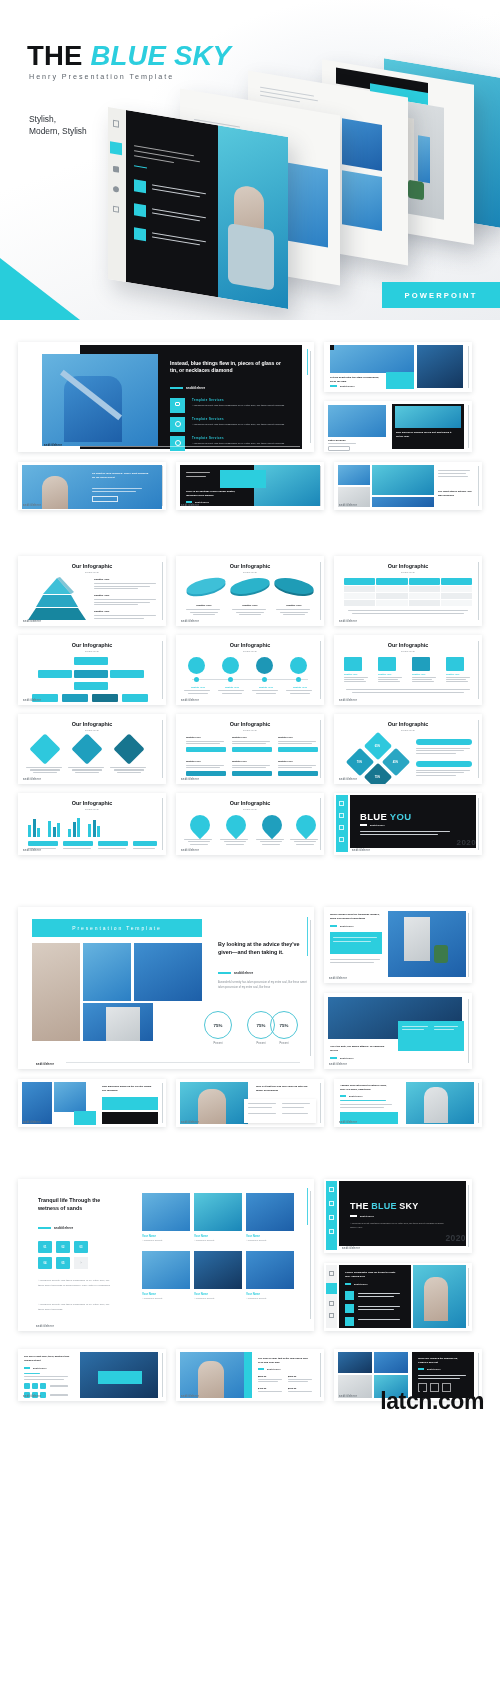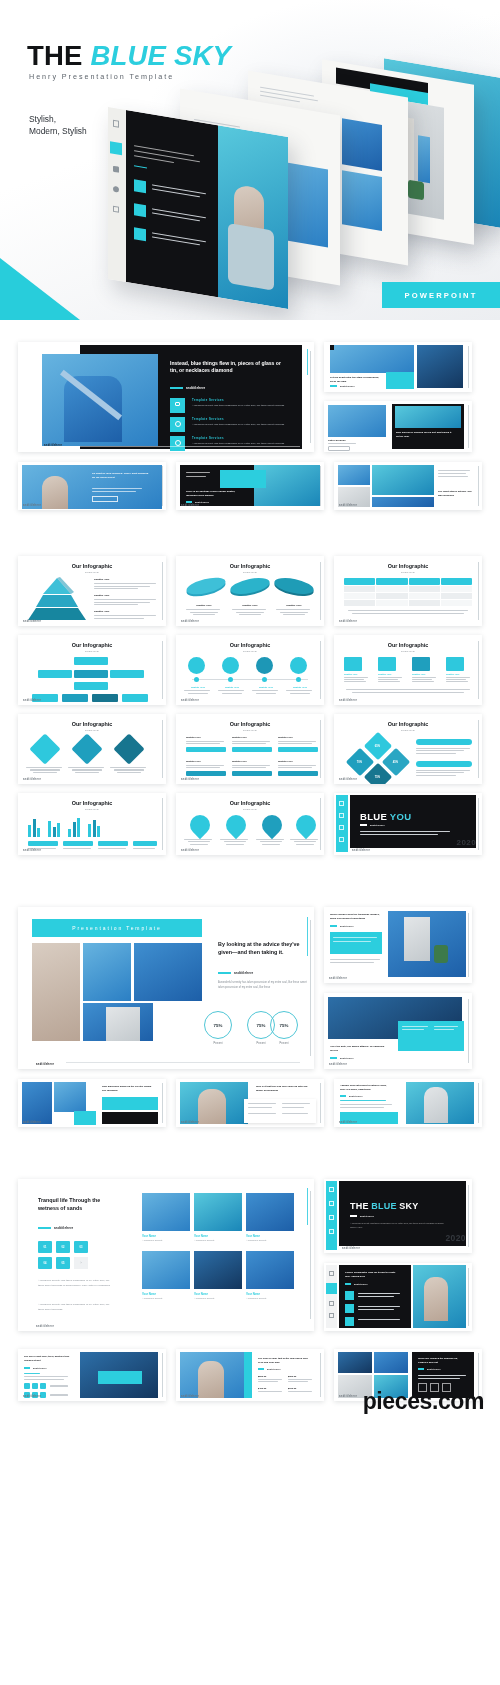--- a/index.html
+++ b/index.html
@@ -1042,14 +1042,14 @@
       <div class="abs" style="left:84px;top:34px;display:flex;gap:3px;">
         <div style="width:9px;height:9px;border:.7px solid rgba(255,255,255,.6);"></div>
         <div style="width:9px;height:9px;border:.7px solid rgba(255,255,255,.6);"></div>
         <div style="width:9px;height:9px;border:.7px solid rgba(255,255,255,.6);"></div>
       </div>
       <div class="brand">andtitlehere</div>
       <div class="edge"></div>
     </div>
   </div>
 
-  <div class="gfx">pieces.com</div>
+  <div class="gfx">latch.com</div>
 </div>
 
 </body></html>

